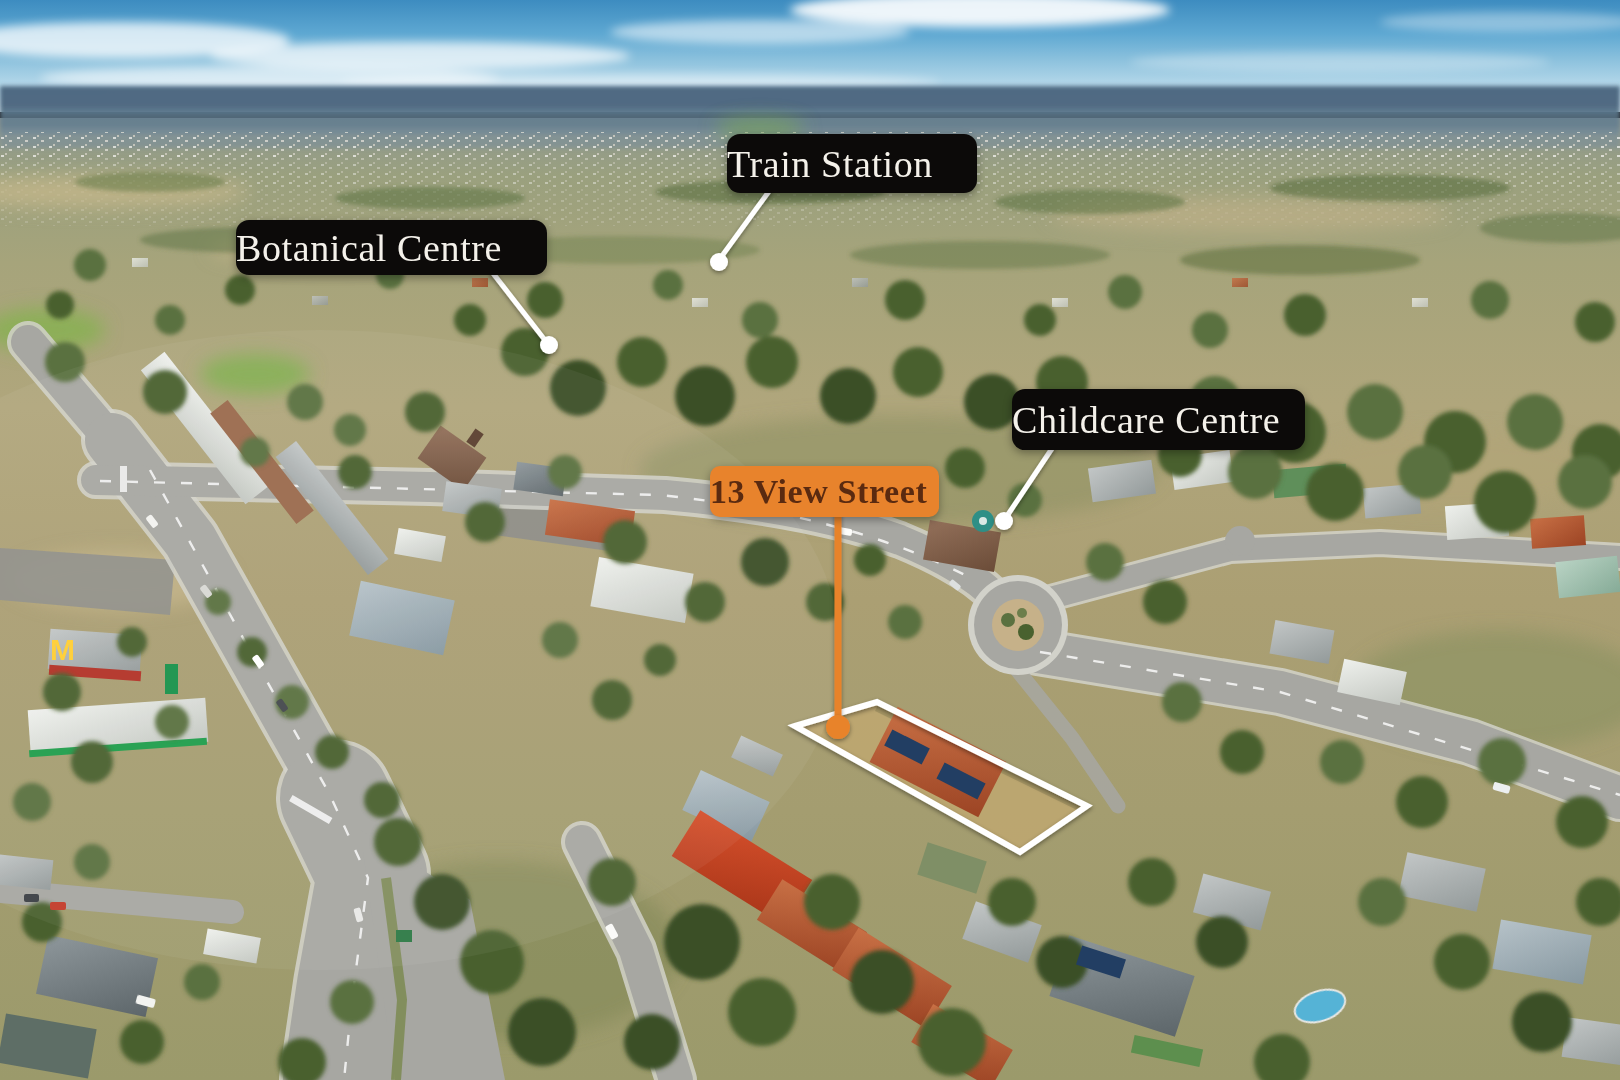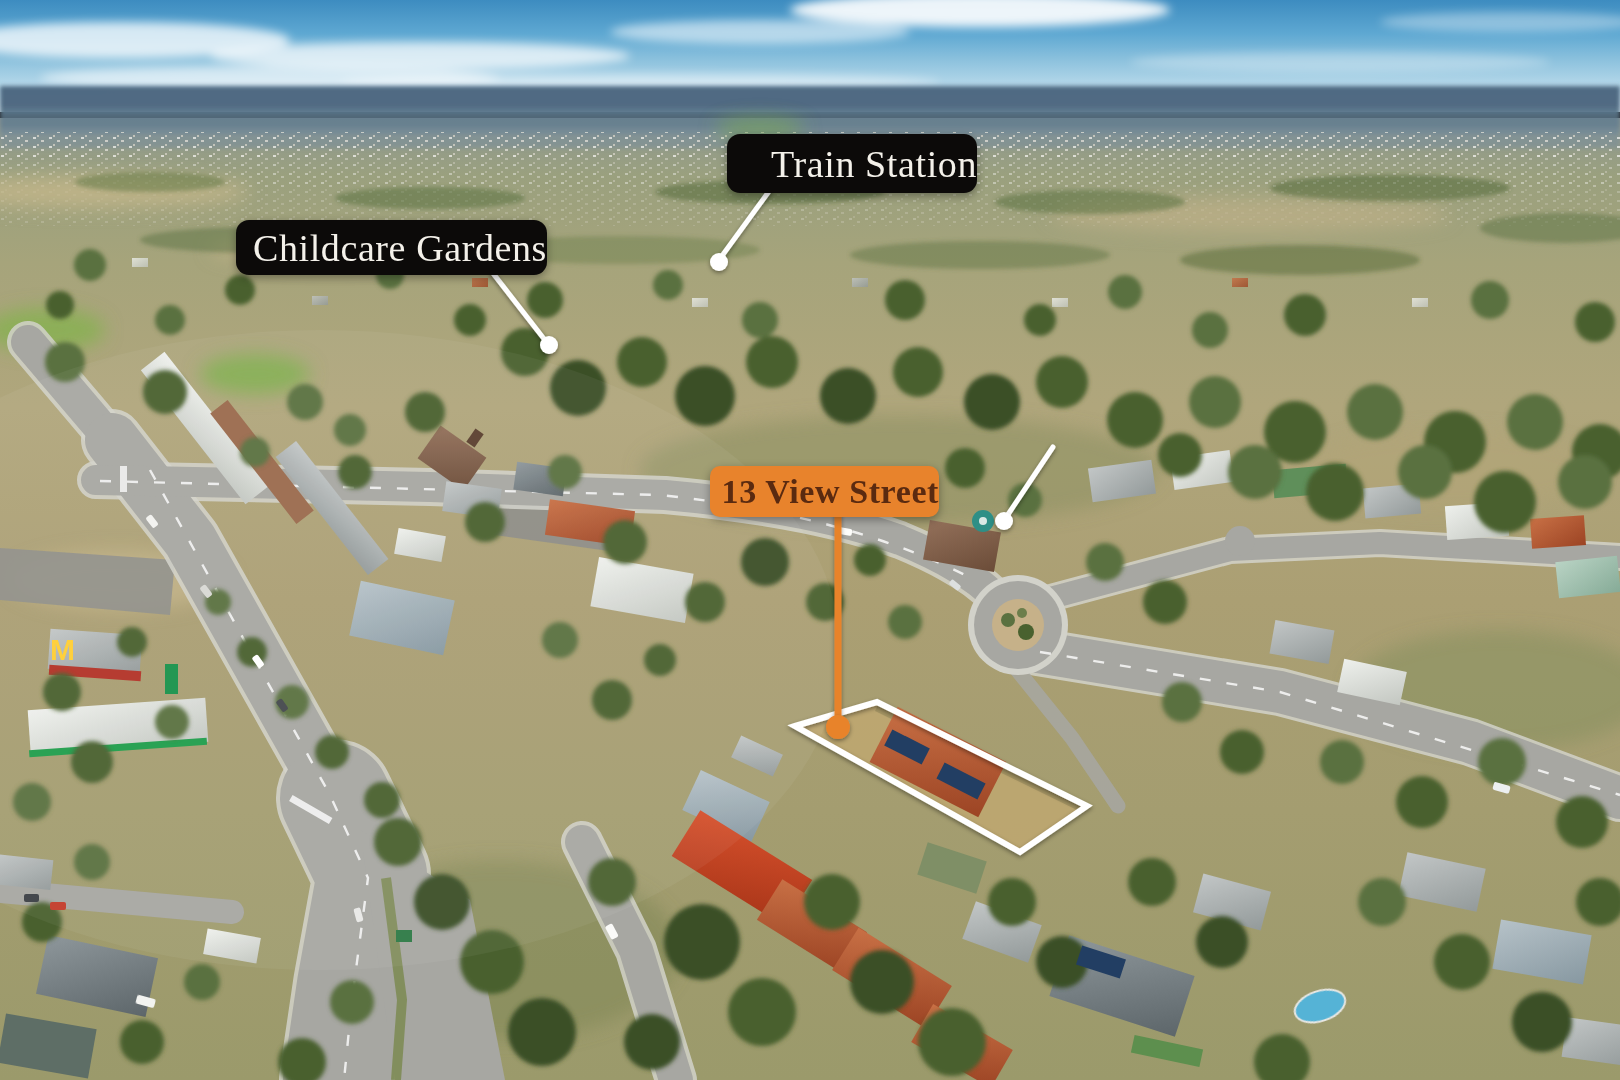--- a/index.html
+++ b/index.html
@@ -3,21 +3,21 @@
 <meta charset="utf-8">
 <style>
   html,body{margin:0;padding:0;background:#1a1a1a}
   .stage{position:relative;width:1620px;height:1080px;overflow:hidden;
          font-family:"Liberation Serif","DejaVu Serif",serif;}
   svg.layer{position:absolute;left:0;top:0;width:1620px;height:1080px;display:block}
   .tA{fill:#3a5027}.tB{fill:#49612f}.tC{fill:#5a7140}.tD{fill:#6c7e4b}
   .road{stroke:#a7a7a2;fill:none;stroke-linecap:round;stroke-linejoin:round}
   .case{stroke:#d2d2ca;fill:none;stroke-linecap:round;stroke-linejoin:round;opacity:.85}
   .dash{stroke:#ffffff;fill:none;stroke-width:2.4;stroke-dasharray:11 16;opacity:.8}
-  .map-label{position:absolute;display:flex;align-items:center;justify-content:flex-end;
+  .map-label{position:absolute;display:flex;align-items:center;justify-content:flex-start;
       background:var(--label-bg,#0c0a09);color:var(--label-text,#f4f1ea);
       font-size:38px;border-radius:13px;letter-spacing:.6px;white-space:nowrap;
       box-shadow:0 3px 9px rgba(0,0,0,.35)}
   .map-label--accent{background:var(--accent,#e8832c);color:var(--accent-text,#5a2a10);
       font-size:34px;font-weight:700;border-radius:10px}
 </style>
 </head>
 <body>
 
 <div class="stage">
@@ -391,21 +391,24 @@
       <circle cx="1004" cy="521" r="9" fill="#ffffff"></circle>
       <circle cx="838" cy="727" r="12" fill="#e8832c"></circle>
     </g>
   </svg>
 
   <div class="map-label" style="left:727px;top:134px;width:250px;height:59px">
     <span>Train Station</span>
   </div>
 
   <div class="map-label" style="left:236px;top:220px;width:311px;height:55px">
-    <span>Childcare Gardens</span>
+    <span>Botanical Centre</span>
   </div>
 
+  <div class="map-label" style="left:1012px;top:389px;width:293px;height:61px">
+    <span>Childcare Centre</span>
+  </div>
 
   <div class="map-label map-label--accent" style="left:710px;top:466px;width:229px;height:51px">
     <span>13 View Street</span>
   </div>
 
 </div>
 
 </body></html>

